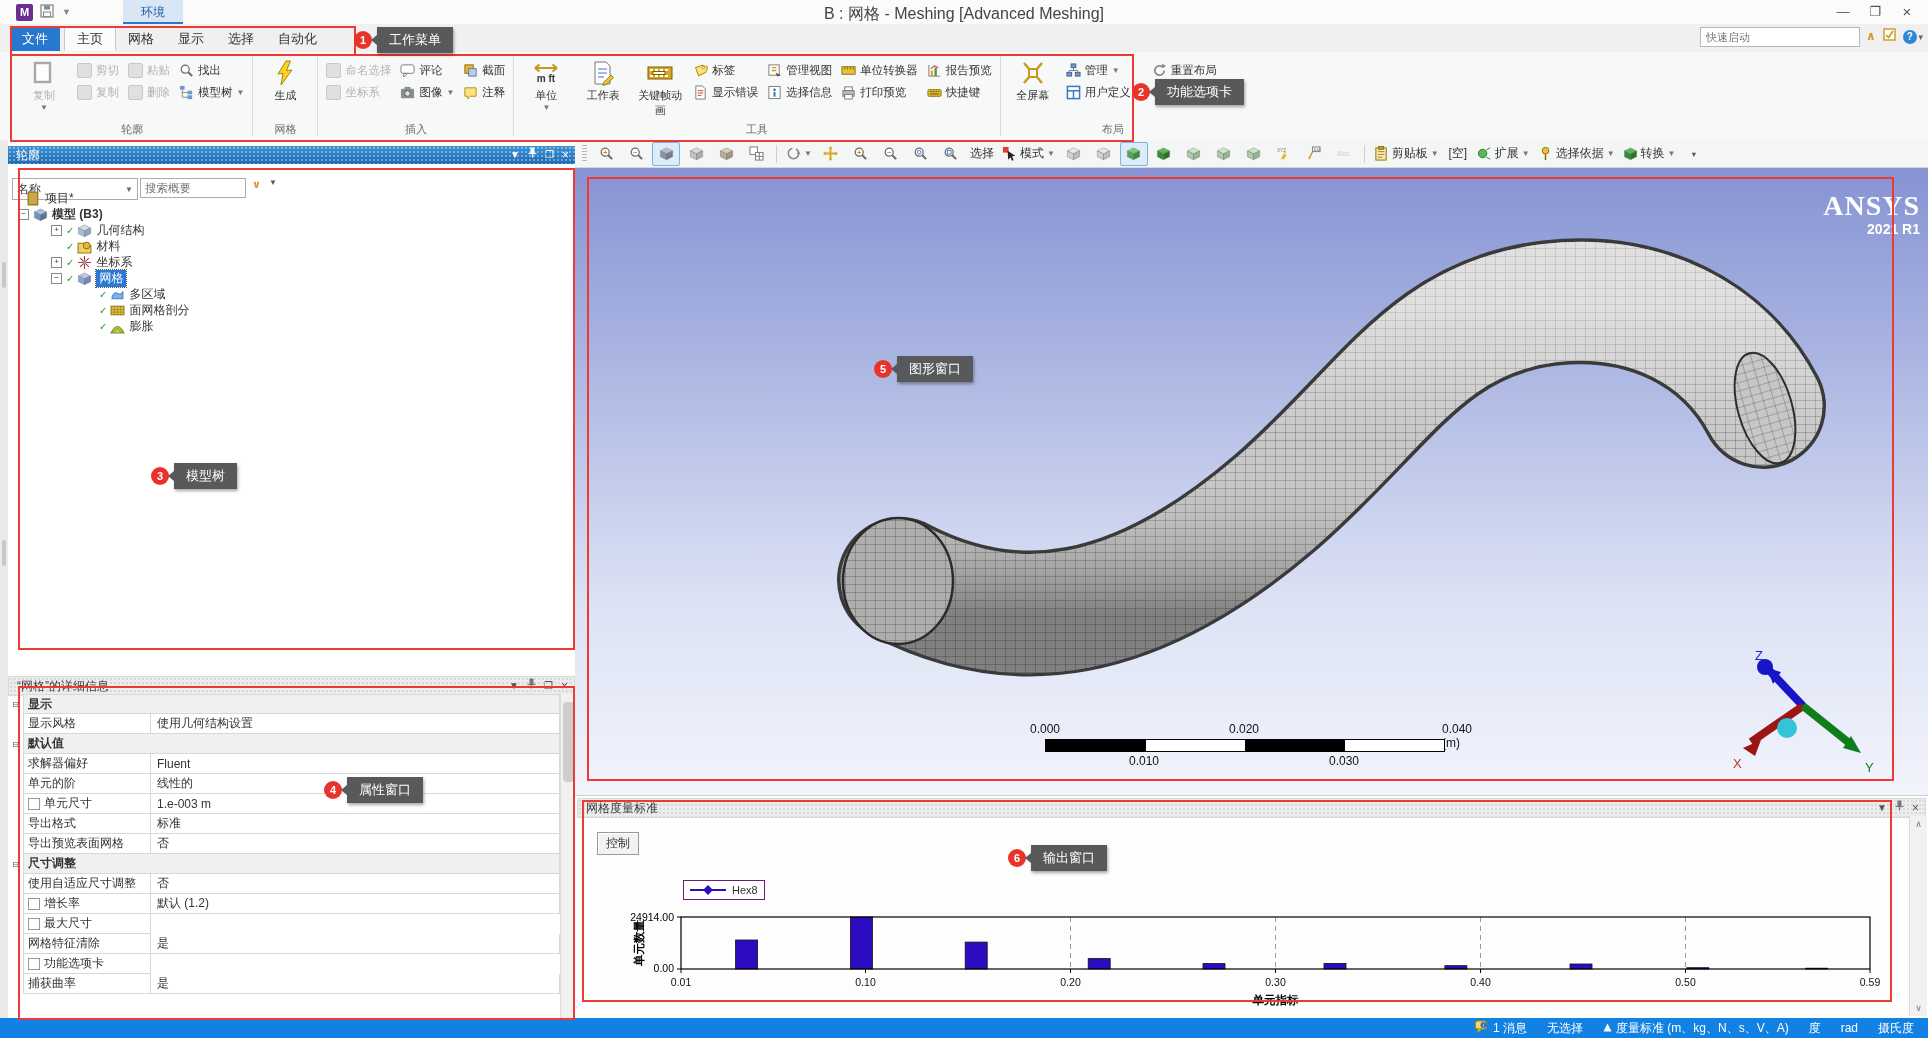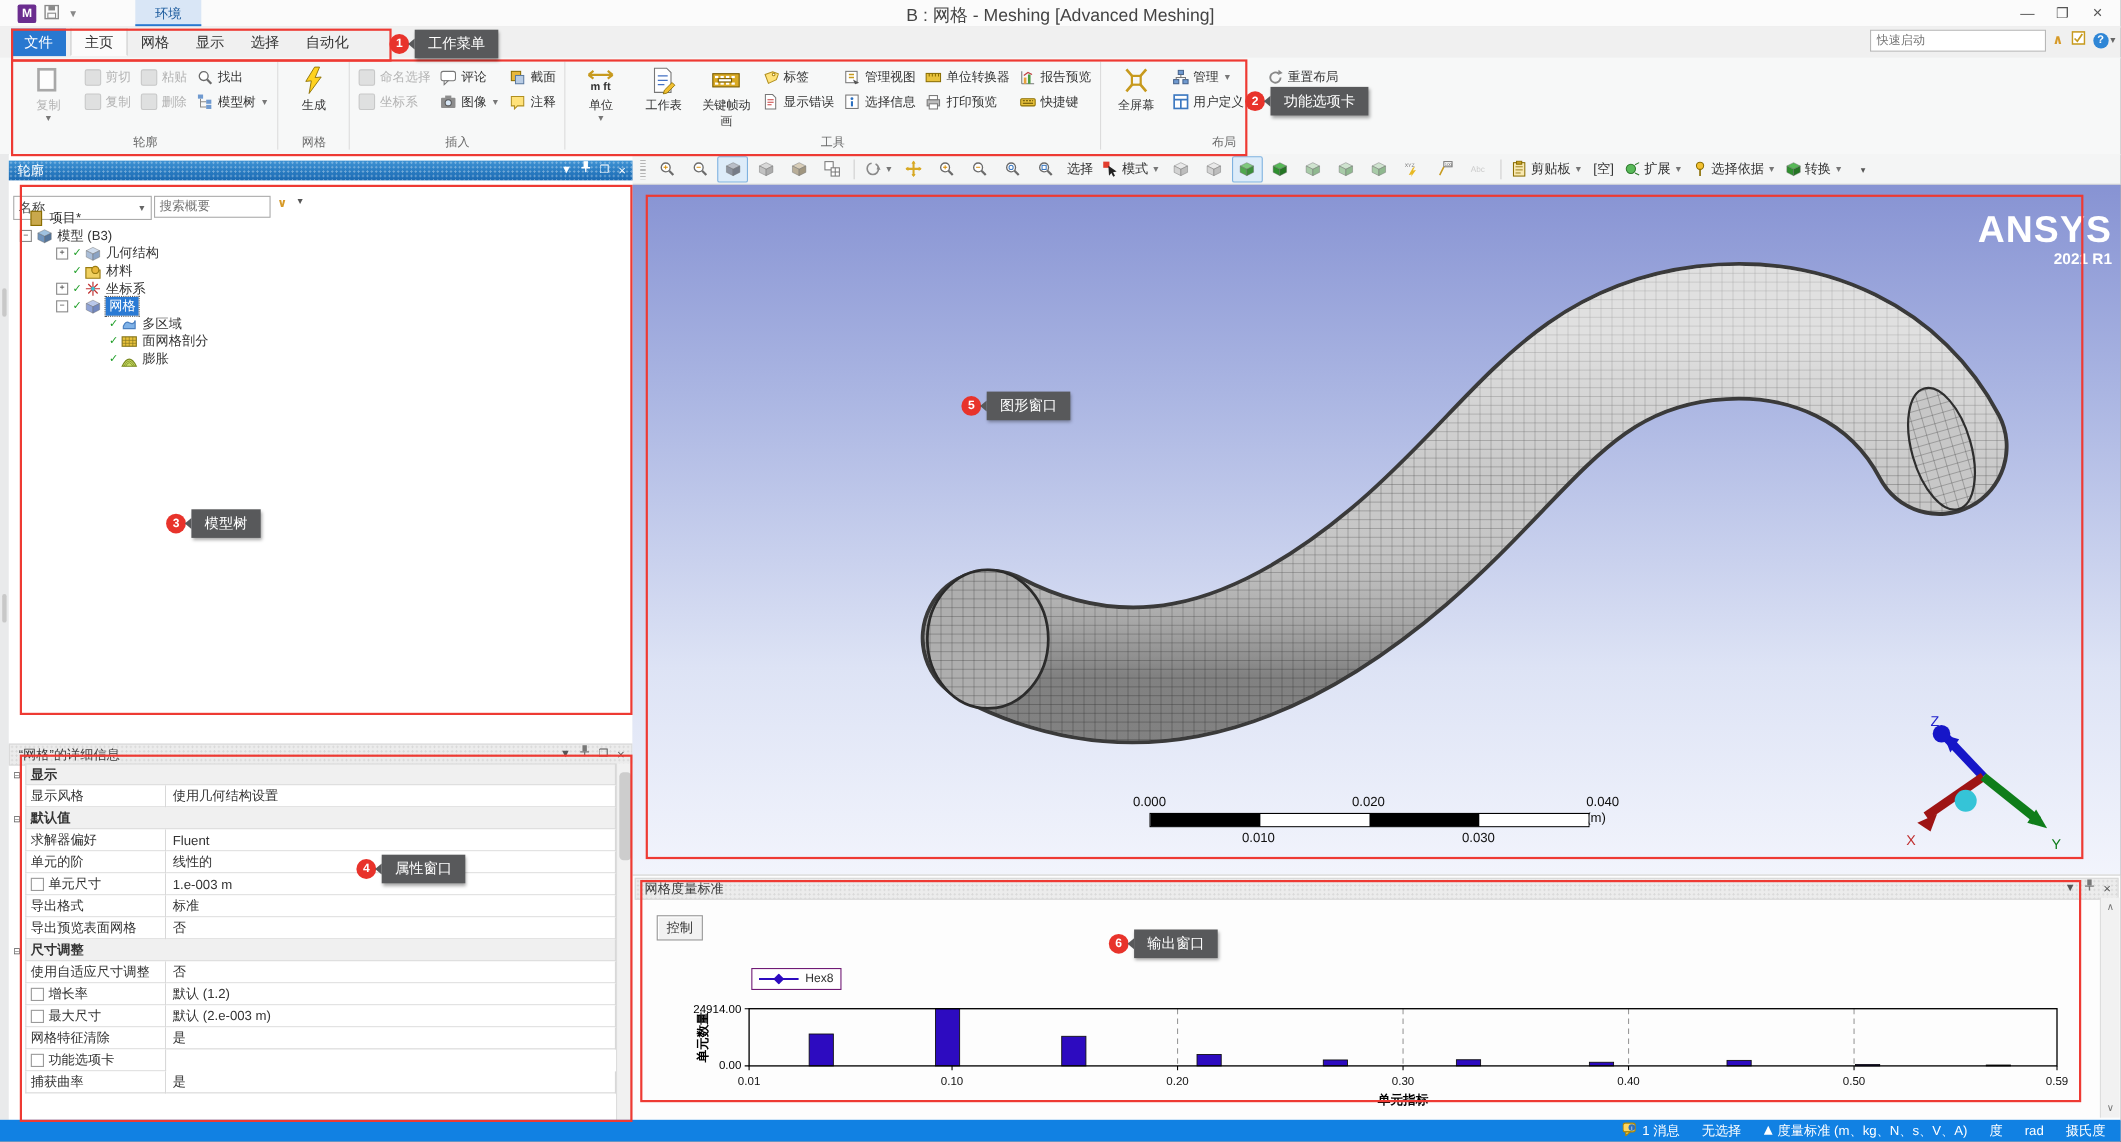--- a/index.html
+++ b/index.html
@@ -55,39 +55,39 @@
   .phead-ctrl{position:absolute;right:6px;top:0;display:flex;gap:8px;height:18px;align-items:center;color:#fff;font-size:10px;z-index:2;}
   #outline-filter{left:4px;top:24px;height:22px;display:flex;gap:2px;margin-top:14px;}
   #name-combo{width:116px;height:20px;border:1px solid #ababab;background:#fff;display:flex;align-items:center;justify-content:space-between;padding:0 4px;color:#444;}
   #search-input{width:106px;height:20px;border:1px solid #ababab;font-size:11.5px;padding:0 4px;box-sizing:border-box;font-family:inherit;}
   #tree{left:0;top:50px;width:560px;}
   .trow{height:16px;display:flex;align-items:center;font-size:12px;white-space:nowrap;}
   .texp{width:9px;height:9px;border:1px solid #898989;background:#fff;font-size:8px;line-height:7px;text-align:center;color:#333;margin-right:4px;flex:none;}
   .tchk{color:#1d9e26;font-size:10px;margin-right:3px;flex:none;}
   .tic{margin-right:4px;flex:none;display:inline-flex;}
   .tlb.sel{background:#2a7ad4;color:#fff;padding:0 3px;outline:1px dotted #555;}
-  .tlb.bold{font-weight:normal;}
+  .tlb.bold{font-weight:bold;}
   #details-panel{left:8px;top:676px;width:567px;height:342px;background:#fff;}
   .phead.gray{background:#ececec;color:#3c3c3c;border:1px solid #d9d9d9;}
   .phead.gray .dots{background:radial-gradient(rgba(0,0,0,.08) .8px,transparent .9px);background-size:4px 4px;}
   .phead.gray .phead-ctrl{color:#555;}
   #details-rows{left:0px;top:18px;width:552px;}
   .drow{display:flex;height:20px;box-sizing:border-box;font-size:12px;align-items:stretch;}
   .dgut{width:15px;flex:none;font-size:8px;display:flex;align-items:center;justify-content:center;color:#555;}
   .dlabel{width:128px;flex:none;border:1px solid #d8d8d8;border-top:none;display:flex;align-items:center;padding-left:4px;gap:4px;background:#fff;box-sizing:border-box;}
   .dvalue{flex:1;border:1px solid #d8d8d8;border-left:none;border-top:none;display:flex;align-items:center;padding-left:6px;background:#fff;box-sizing:border-box;}
   .drow.sec .dlabel{width:537px;background:#f0f0f0;font-weight:bold;border-left:1px solid #d8d8d8;}
   .drow.first .dlabel,.drow.first .dvalue{border-top:1px solid #d8d8d8;}
   .chk{width:10px;height:10px;border:1px solid #9a9a9a;background:#fff;flex:none;}
   .dscroll{left:552px;top:18px;width:15px;height:324px;background:#f1f1f1;border-left:1px solid #ddd;}
   .dthumb{left:2px;top:8px;width:11px;height:80px;background:#cdcdcd;border-radius:4px;}
   
   #viewport{left:575px;top:168px;width:1353px;height:627px;background:linear-gradient(#8793d3 0%,#aab5e2 30%,#dde3f5 70%,#f2f4fc 100%);overflow:hidden;}
   #ansys-logo{right:8px;top:24px;text-align:right;color:#fff;line-height:1;}
-  #logo-line1{font-size:34px;font-weight:bold;letter-spacing:1px;font-family:Liberation Sans, sans-serif;}
+  #logo-line1{font-size:28px;font-weight:bold;letter-spacing:1px;font-family:Liberation Serif, serif;}
   #logo-line2{font-size:14px;font-weight:bold;margin-top:2px;}
   #ruler{left:440px;top:554px;width:470px;height:46px;font-size:12px;color:#111;}
   #ruler-bar{position:absolute;left:30px;top:17px;width:398px;height:11px;border:1px solid #000;display:flex;}
   .rseg{flex:1;}
   .rseg.b{background:#000;}
   .rseg.w{background:#fff;}
   .rlab{position:absolute;transform:translateX(-50%);}
   #triad{left:1150px;top:478px;}
   
   #metrics-panel{left:575px;top:795px;width:1353px;height:223px;background:#fdfdfd;border-top:1px solid #cfcfcf;}
@@ -847,21 +847,20 @@
             <span>增长率</span>
           </div>
           <div class="dvalue">默认 (1.2)</div>
         </div>
         <div class="drow">
           <span class="dgut"></span>
           <div class="dlabel">
             <span class="chk"></span>
             <span>最大尺寸</span>
           </div>
-          <div class="dvalue">默认 (2.e-003 m)</div>
         </div>
         <div class="drow">
           <span class="dgut"></span>
           <div class="dlabel">
             <span>网格特征清除</span>
           </div>
           <div class="dvalue">是</div>
         </div>
         <div class="drow">
           <span class="dgut"></span>

